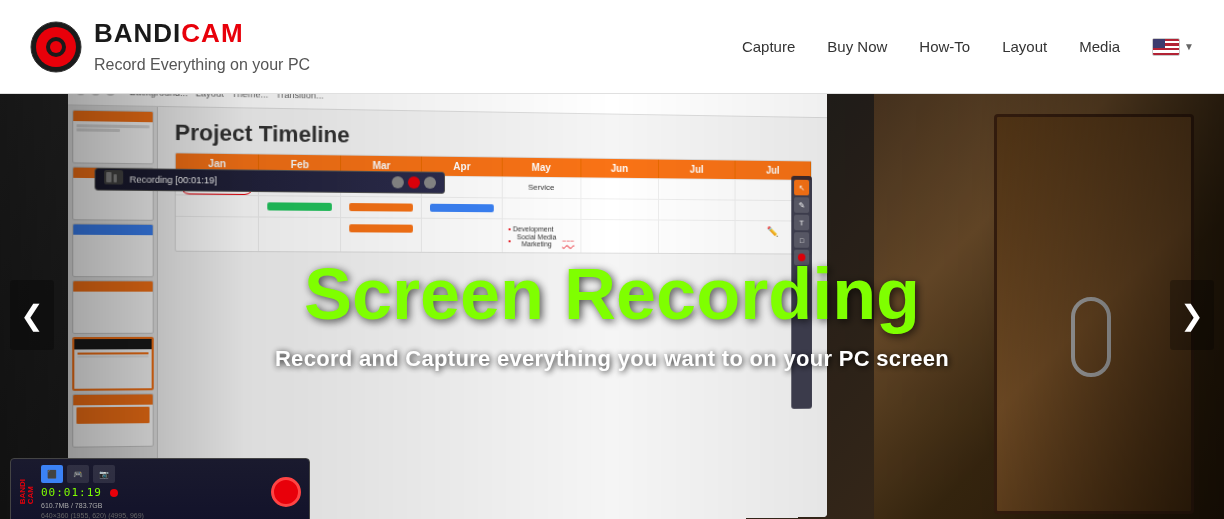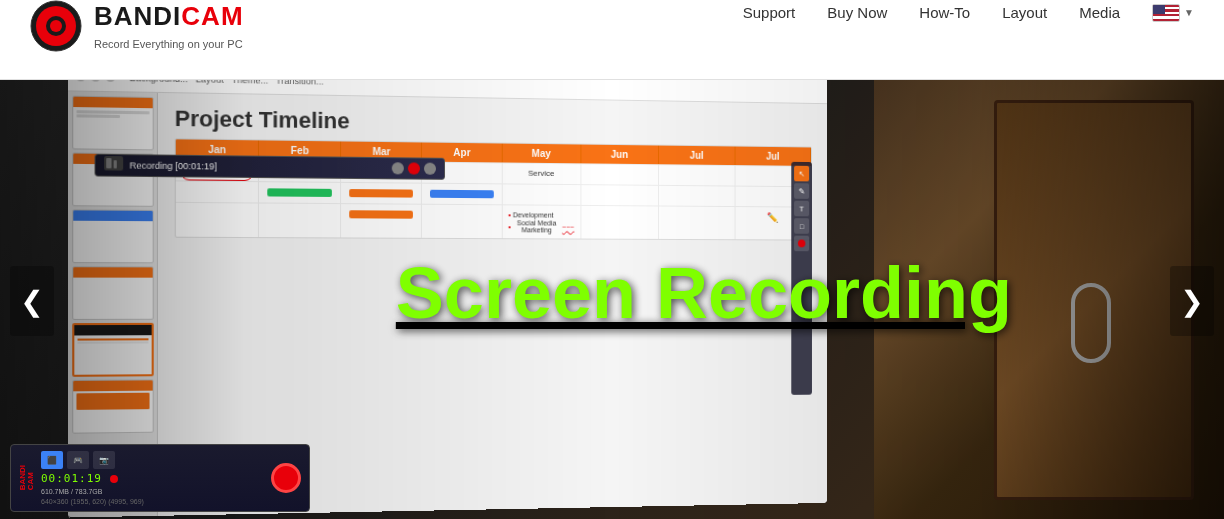--- a/index.html
+++ b/index.html
@@ -8,24 +8,24 @@
       font-family: Arial, sans-serif;
       width: 1224px;
       height: 519px;
       overflow: hidden;
       background: #fff;
     }
 
     
     .header {
       display: flex;
-      align-items: flex-start;
+      align-items: center;
       justify-content: space-between;
       padding: 0 30px;
-      height: 80px;
+      height: 94px;
       background: #fff;
       border-bottom: 1px solid #e0e0e0;
       position: relative;
       z-index: 10;
     }
 
     .logo-area {
       display: flex;
       align-items: center;
       gap: 12px;
@@ -51,21 +51,21 @@
 
     .logo-bandi {
       color: #1a1a1a;
     }
 
     .logo-cam {
       color: #e8000a;
     }
 
     .logo-tagline {
-      font-size: 11px;
+      font-size: 16px;
       color: #555;
       margin-top: 8px;
     }
 
     .nav {
       display: flex;
       align-items: center;
       gap: 32px;
     }
 
@@ -428,24 +428,23 @@
       border-radius: 20px;
       background: transparent;
     }
 
     
     .hero-text {
       position: absolute;
       top: 50%;
       left: 50%;
       transform: translate(-50%, -50%);
-      text-align: right;
+      text-align: center;
       z-index: 5;
       width: 800px;
-      text-decoration: underline;
     }
 
     .hero-title {
       font-size: 72px;
       font-weight: 900;
       color: #7fff00;
       text-shadow: 2px 2px 8px rgba(0,0,0,0.7);
       line-height: 1;
       margin-bottom: 16px;
     }
@@ -524,21 +523,21 @@
     </div>
     <div class="logo-text-area">
       <div class="logo-text">
         <span class="logo-bandi">BANDI</span><span class="logo-cam">CAM</span>
       </div>
       <div class="logo-tagline">Record Everything on your PC</div>
     </div>
   </div>
 
   <nav class="nav">
-    <a class="nav-item">Support</a>
+    <a class="nav-item">Capture</a>
     <a class="nav-item">Buy Now</a>
     <a class="nav-item">How-To</a>
     <a class="nav-item">Layout</a>
     <a class="nav-item">Media</a>
     <div class="lang-selector">
       <div class="flag-icon"></div>
       <span class="chevron-down">▼</span>
     </div>
   </nav>
 </header>
@@ -731,20 +730,21 @@
       <div class="bdc-stats">610.7MB / 783.7GB</div>
       <div style="font-size:7px;color:#666;">640×360 (1955, 620) (4995, 969)</div>
     </div>
     <div class="bdc-rec-btn"></div>
   </div>
 
   <div class="hero-overlay"></div>
 
   <div class="hero-text">
     <div class="hero-title">Screen Recording</div>
+    <div class="hero-subtitle">Record and Capture everything you want to on your PC screen</div>
   </div>
 
   <div class="nav-arrow left">
     <span>❮</span>
   </div>
 
   <div class="nav-arrow right">
     <span>❯</span>
   </div>
 

